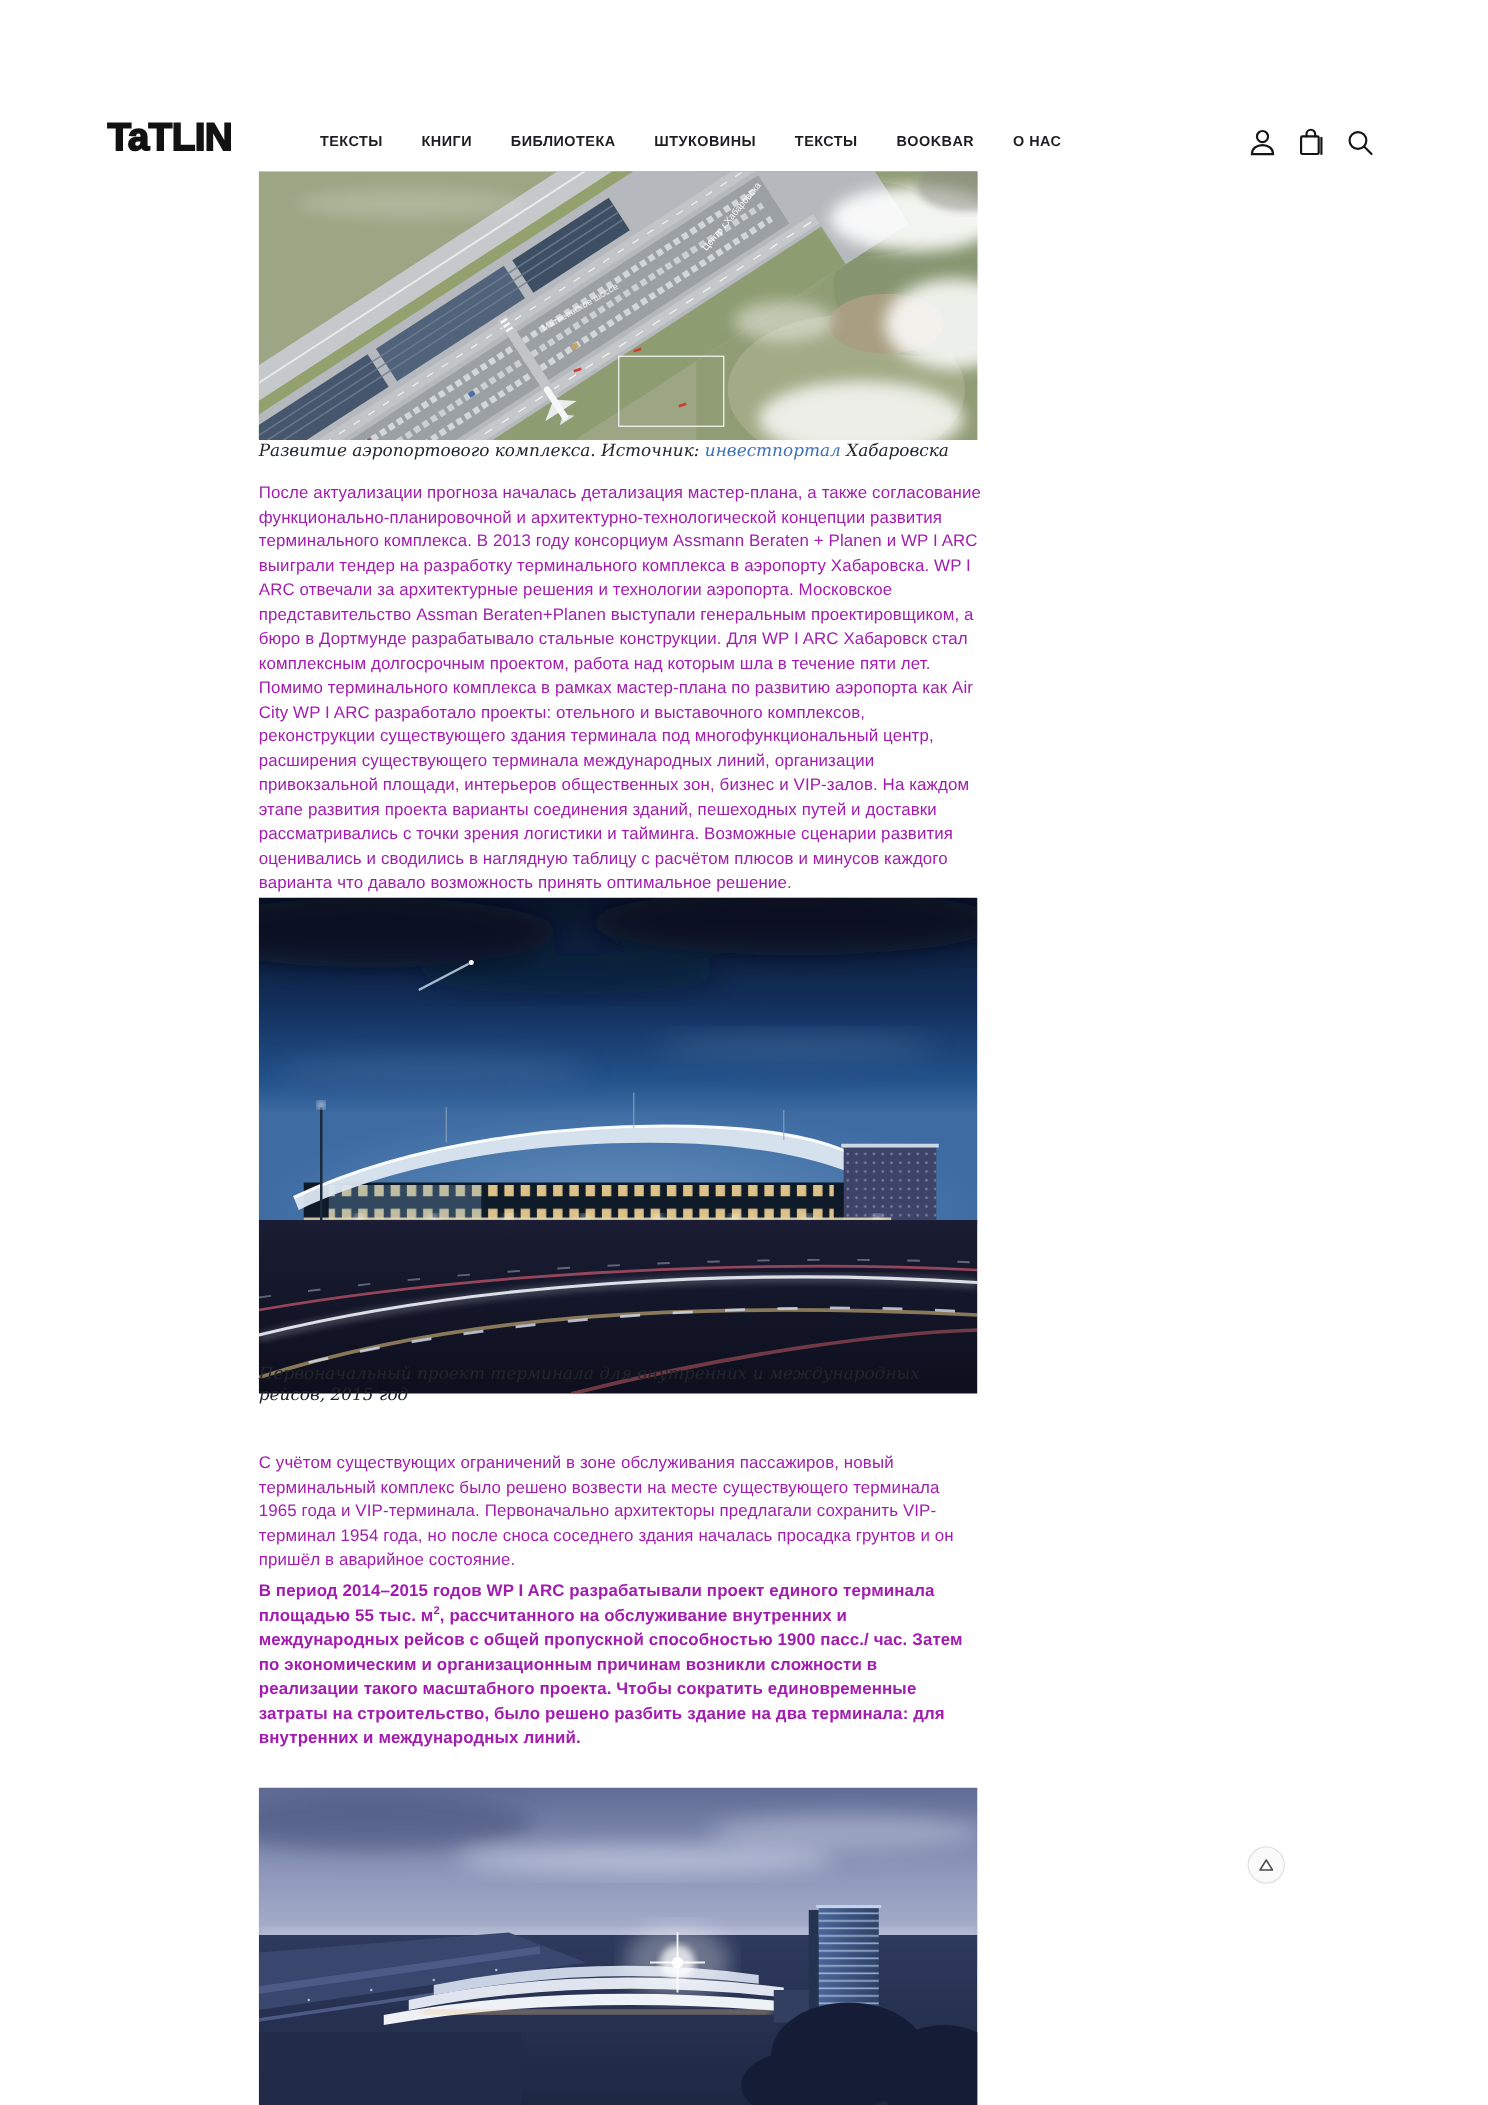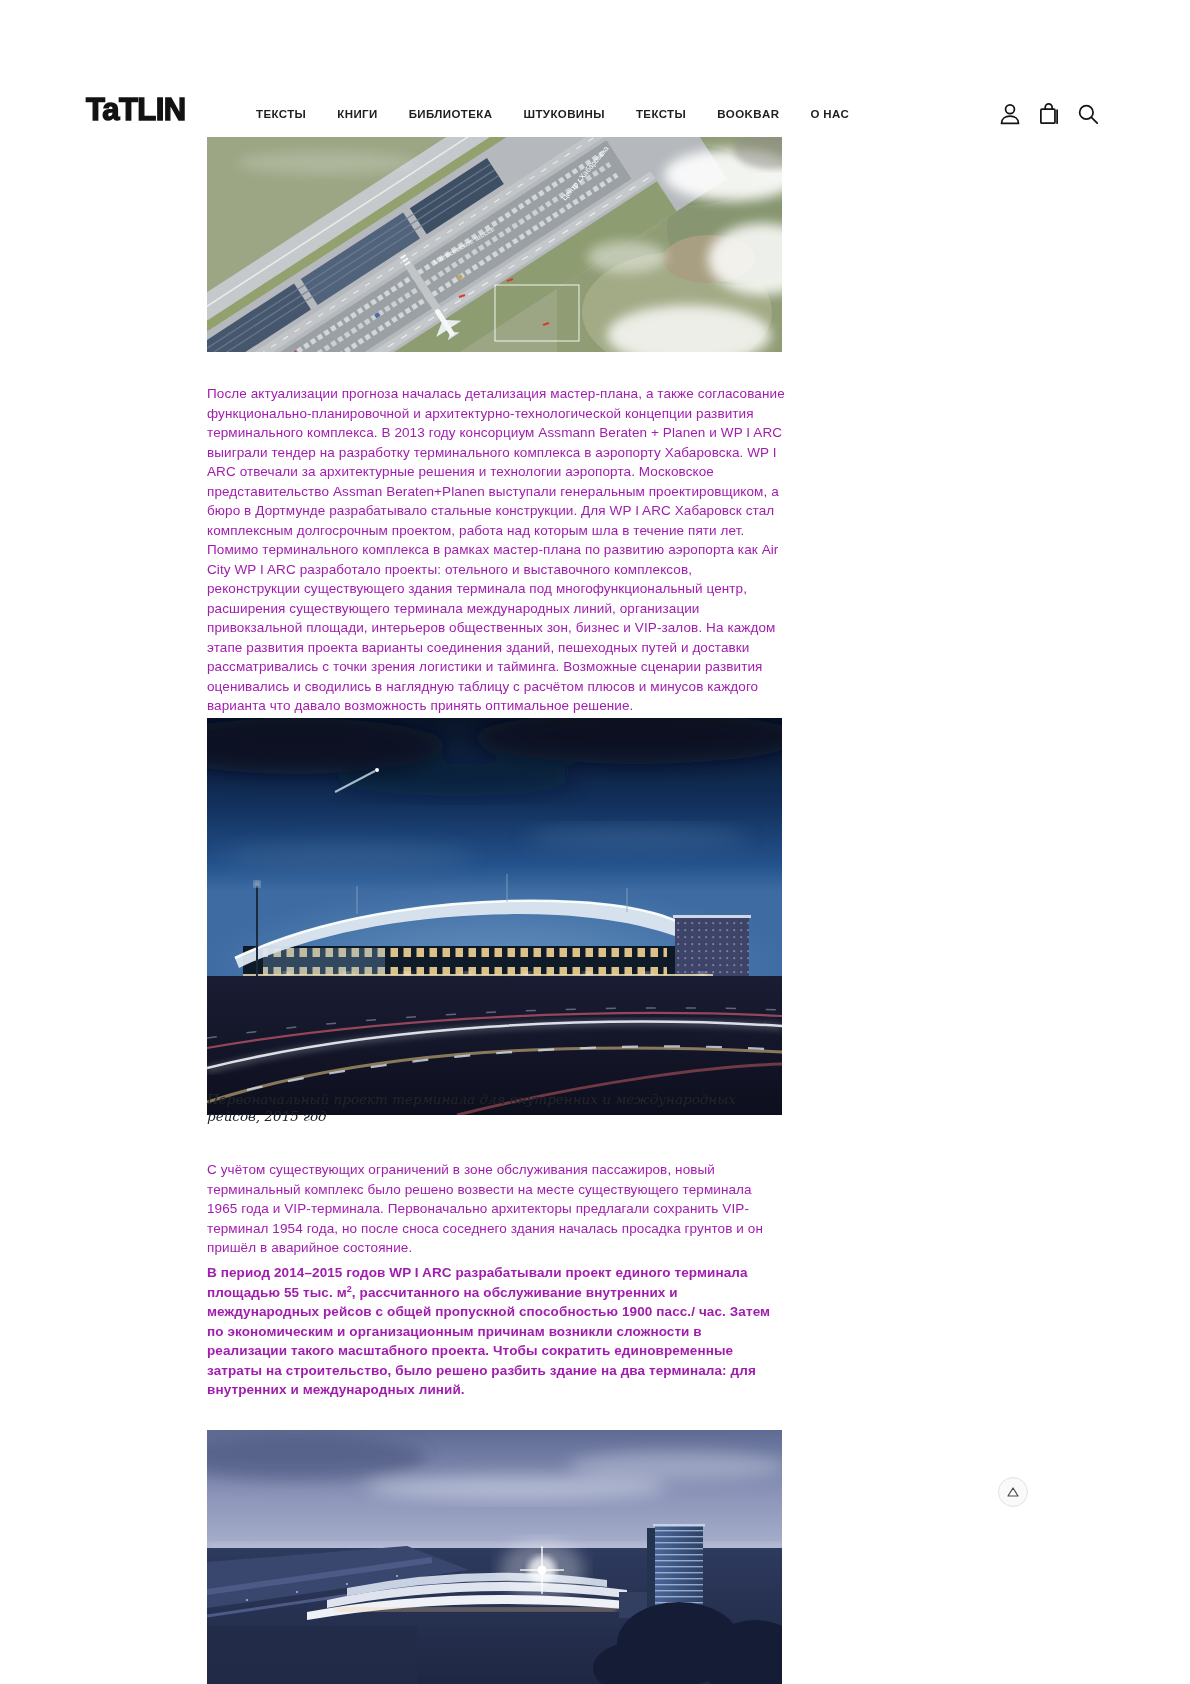--- a/index.html
+++ b/index.html
@@ -160,20 +160,21 @@
         <ellipse cx="420" cy="120" rx="40" ry="16" opacity="0.45"></ellipse>
         <ellipse cx="120" cy="26" rx="90" ry="12" opacity="0.18"></ellipse>
       </g>
       <ellipse cx="566" cy="12" rx="40" ry="20" fill="#8e8e86" opacity="0.55" filter="url(#f1b3)"></ellipse>
 
       <text x="358" y="64" transform="rotate(-50 358 64)" font-size="7.5" fill="#ffffff" opacity="0.95">Центр г.Хабаровска</text>
       <text x="228" y="128" transform="rotate(-30 228 128)" font-size="7.5" fill="#ffffff" opacity="0.95">Матвеевское шоссе</text>
     </svg>
   </figure>
 
+  <figcaption class="caption cap1"><span>Развитие аэропортового комплекса. Источник: </span><span class="cap-link">инвестпортал</span><span> Хабаровска</span></figcaption>
 
   <p class="para p1">После актуализации прогноза началась детализация мастер-плана, а также согласование функционально-планировочной и архитектурно-технологической концепции развития терминального комплекса. В 2013 году консорциум Assmann Beraten + Planen и WP I ARC выиграли тендер на разработку терминального комплекса в аэропорту Хабаровска. WP I ARC отвечали за архитектурные решения и технологии аэропорта. Московское представительство Assman Beraten+Planen выступали генеральным проектировщиком, а бюро в Дортмунде разрабатывало стальные конструкции. Для WP I ARC Хабаровск стал комплексным долгосрочным проектом, работа над которым шла в течение пяти лет. Помимо терминального комплекса в рамках мастер-плана по развитию аэропорта как Air City WP I ARC разработало проекты: отельного и выставочного комплексов, реконструкции существующего здания терминала под многофункциональный центр, расширения существующего терминала международных линий, организации привокзальной площади, интерьеров общественных зон, бизнес и VIP-залов. На каждом этапе развития проекта варианты соединения зданий, пешеходных путей и доставки рассматривались с точки зрения логистики и тайминга. Возможные сценарии развития оценивались и сводились в наглядную таблицу с расчётом плюсов и минусов каждого варианта что давало возможность принять оптимальное решение.</p>
 
   <figure class="figure fig2">
     <svg class="figsvg" viewBox="0 0 575 397" preserveAspectRatio="none">
       <defs>
         <linearGradient id="skyN" x1="0" y1="0" x2="0" y2="1">
           <stop offset="0" stop-color="#0a1528"></stop>
           <stop offset="0.33" stop-color="#12305c"></stop>
           <stop offset="0.56" stop-color="#24528c"></stop>

